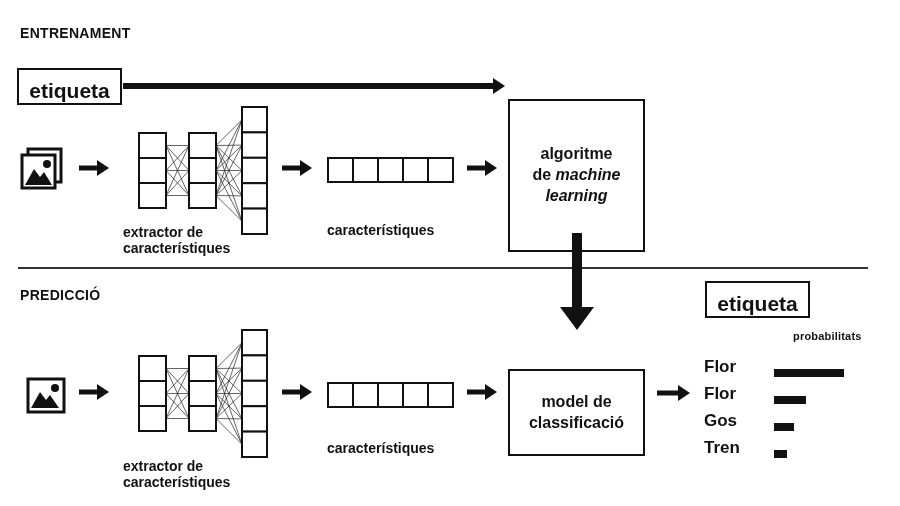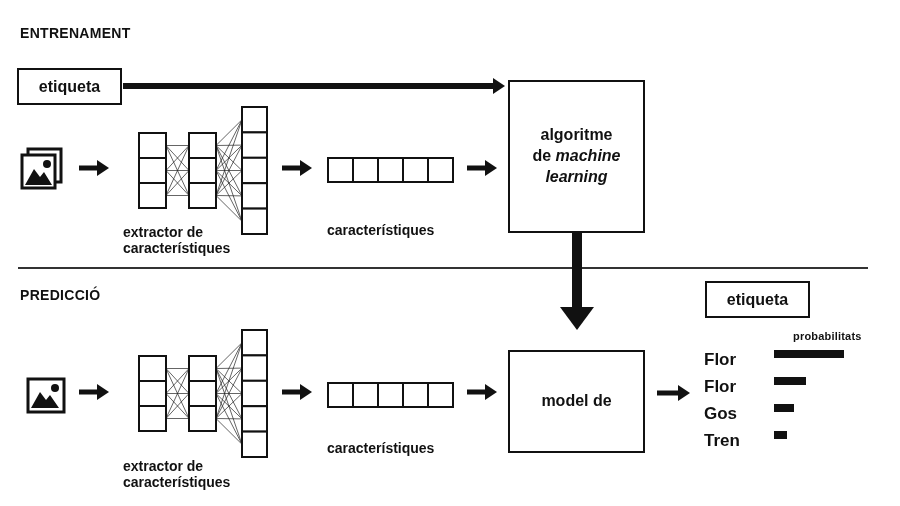--- a/index.html
+++ b/index.html
@@ -5,27 +5,27 @@
   html,body{margin:0;padding:0;background:#fff;}
   #stage{
     position:relative;width:900px;height:506px;background:#ffffff;
     font-family:"Liberation Sans",sans-serif;font-weight:700;color:#111;
     overflow:hidden;
   }
   .abs{position:absolute;}
   .section-title{font-size:14px;letter-spacing:.3px;}
   .label-box{
     width:105px;height:37px;border:2px solid #111;background:#fff;
-    display:flex;align-items:center;justify-content:center;
-    font-size:16px;box-sizing:border-box;
+    display:flex;align-items:flex-end;justify-content:center;
+    font-size:21px;box-sizing:border-box;
   }
   .big-box{
     border:2px solid #111;background:#fff;box-sizing:border-box;
     display:flex;align-items:center;justify-content:center;text-align:center;
-    font-size:16px;line-height:1.3;
+    font-size:16px;line-height:1.3;margin-top:19px;
   }
   .it{font-style:italic;}
   .small-label{font-size:14px;line-height:16px;}
   
   .harrow{height:16px;}
   .harrow .shaft{position:absolute;left:0;top:50%;transform:translateY(-50%);
     height:5px;background:#111;width:calc(100% - 11px);}
   .harrow .head{position:absolute;right:0;top:50%;transform:translateY(-50%);
     width:0;height:0;border-left:12px solid #111;
     border-top:8px solid transparent;border-bottom:8px solid transparent;}
@@ -38,21 +38,21 @@
     width:0;height:0;border-top:23px solid #111;
     border-left:17px solid transparent;border-right:17px solid transparent;}
   
   .feat-row{display:flex;}
   .feat-row .cell{width:27px;height:26px;border:2px solid #111;
     box-sizing:border-box;background:#fff;}
   .feat-row .cell + .cell{margin-left:-2px;}
   .divider{height:1.5px;background:#333;}
   
   .prob-title{font-size:11px;letter-spacing:.2px;margin-left:28px;}
-  .prob-row{display:flex;align-items:flex-start;height:27px;gap:8px;}
+  .prob-row{display:flex;align-items:flex-end;height:27px;gap:8px;}
   .prob-label{width:62px;font-size:17px;}
   .prob-bar{height:8px;background:#111;}
 </style>
 </head>
 <body>
 
 <div id="stage">
 
   <div class="abs section-title" style="left:20px;top:25px;">ENTRENAMENT</div>
 
@@ -232,23 +232,24 @@
     <div class="cell"></div>
   </div>
 
   <div class="abs small-label" style="left:327px;top:440px;">característiques</div>
 
   <div class="abs harrow" style="left:467px;top:384px;width:30px;">
     <div class="shaft"></div>
     <div class="head"></div>
   </div>
 
-  <div class="abs big-box" style="left:508px;top:350px;width:137px;height:103px;">
+  <div class="abs big-box" style="left:508px;top:350px;width:137px;height:87px;">
     <div>
       <div>model de</div>
+      <div>classificació</div>
     </div>
   </div>
 
   <div class="abs harrow" style="left:657px;top:385px;width:33px;">
     <div class="shaft"></div>
     <div class="head"></div>
   </div>
 
   <div class="abs label-box" style="left:705px;top:281px;">
     <span>etiqueta</span>

